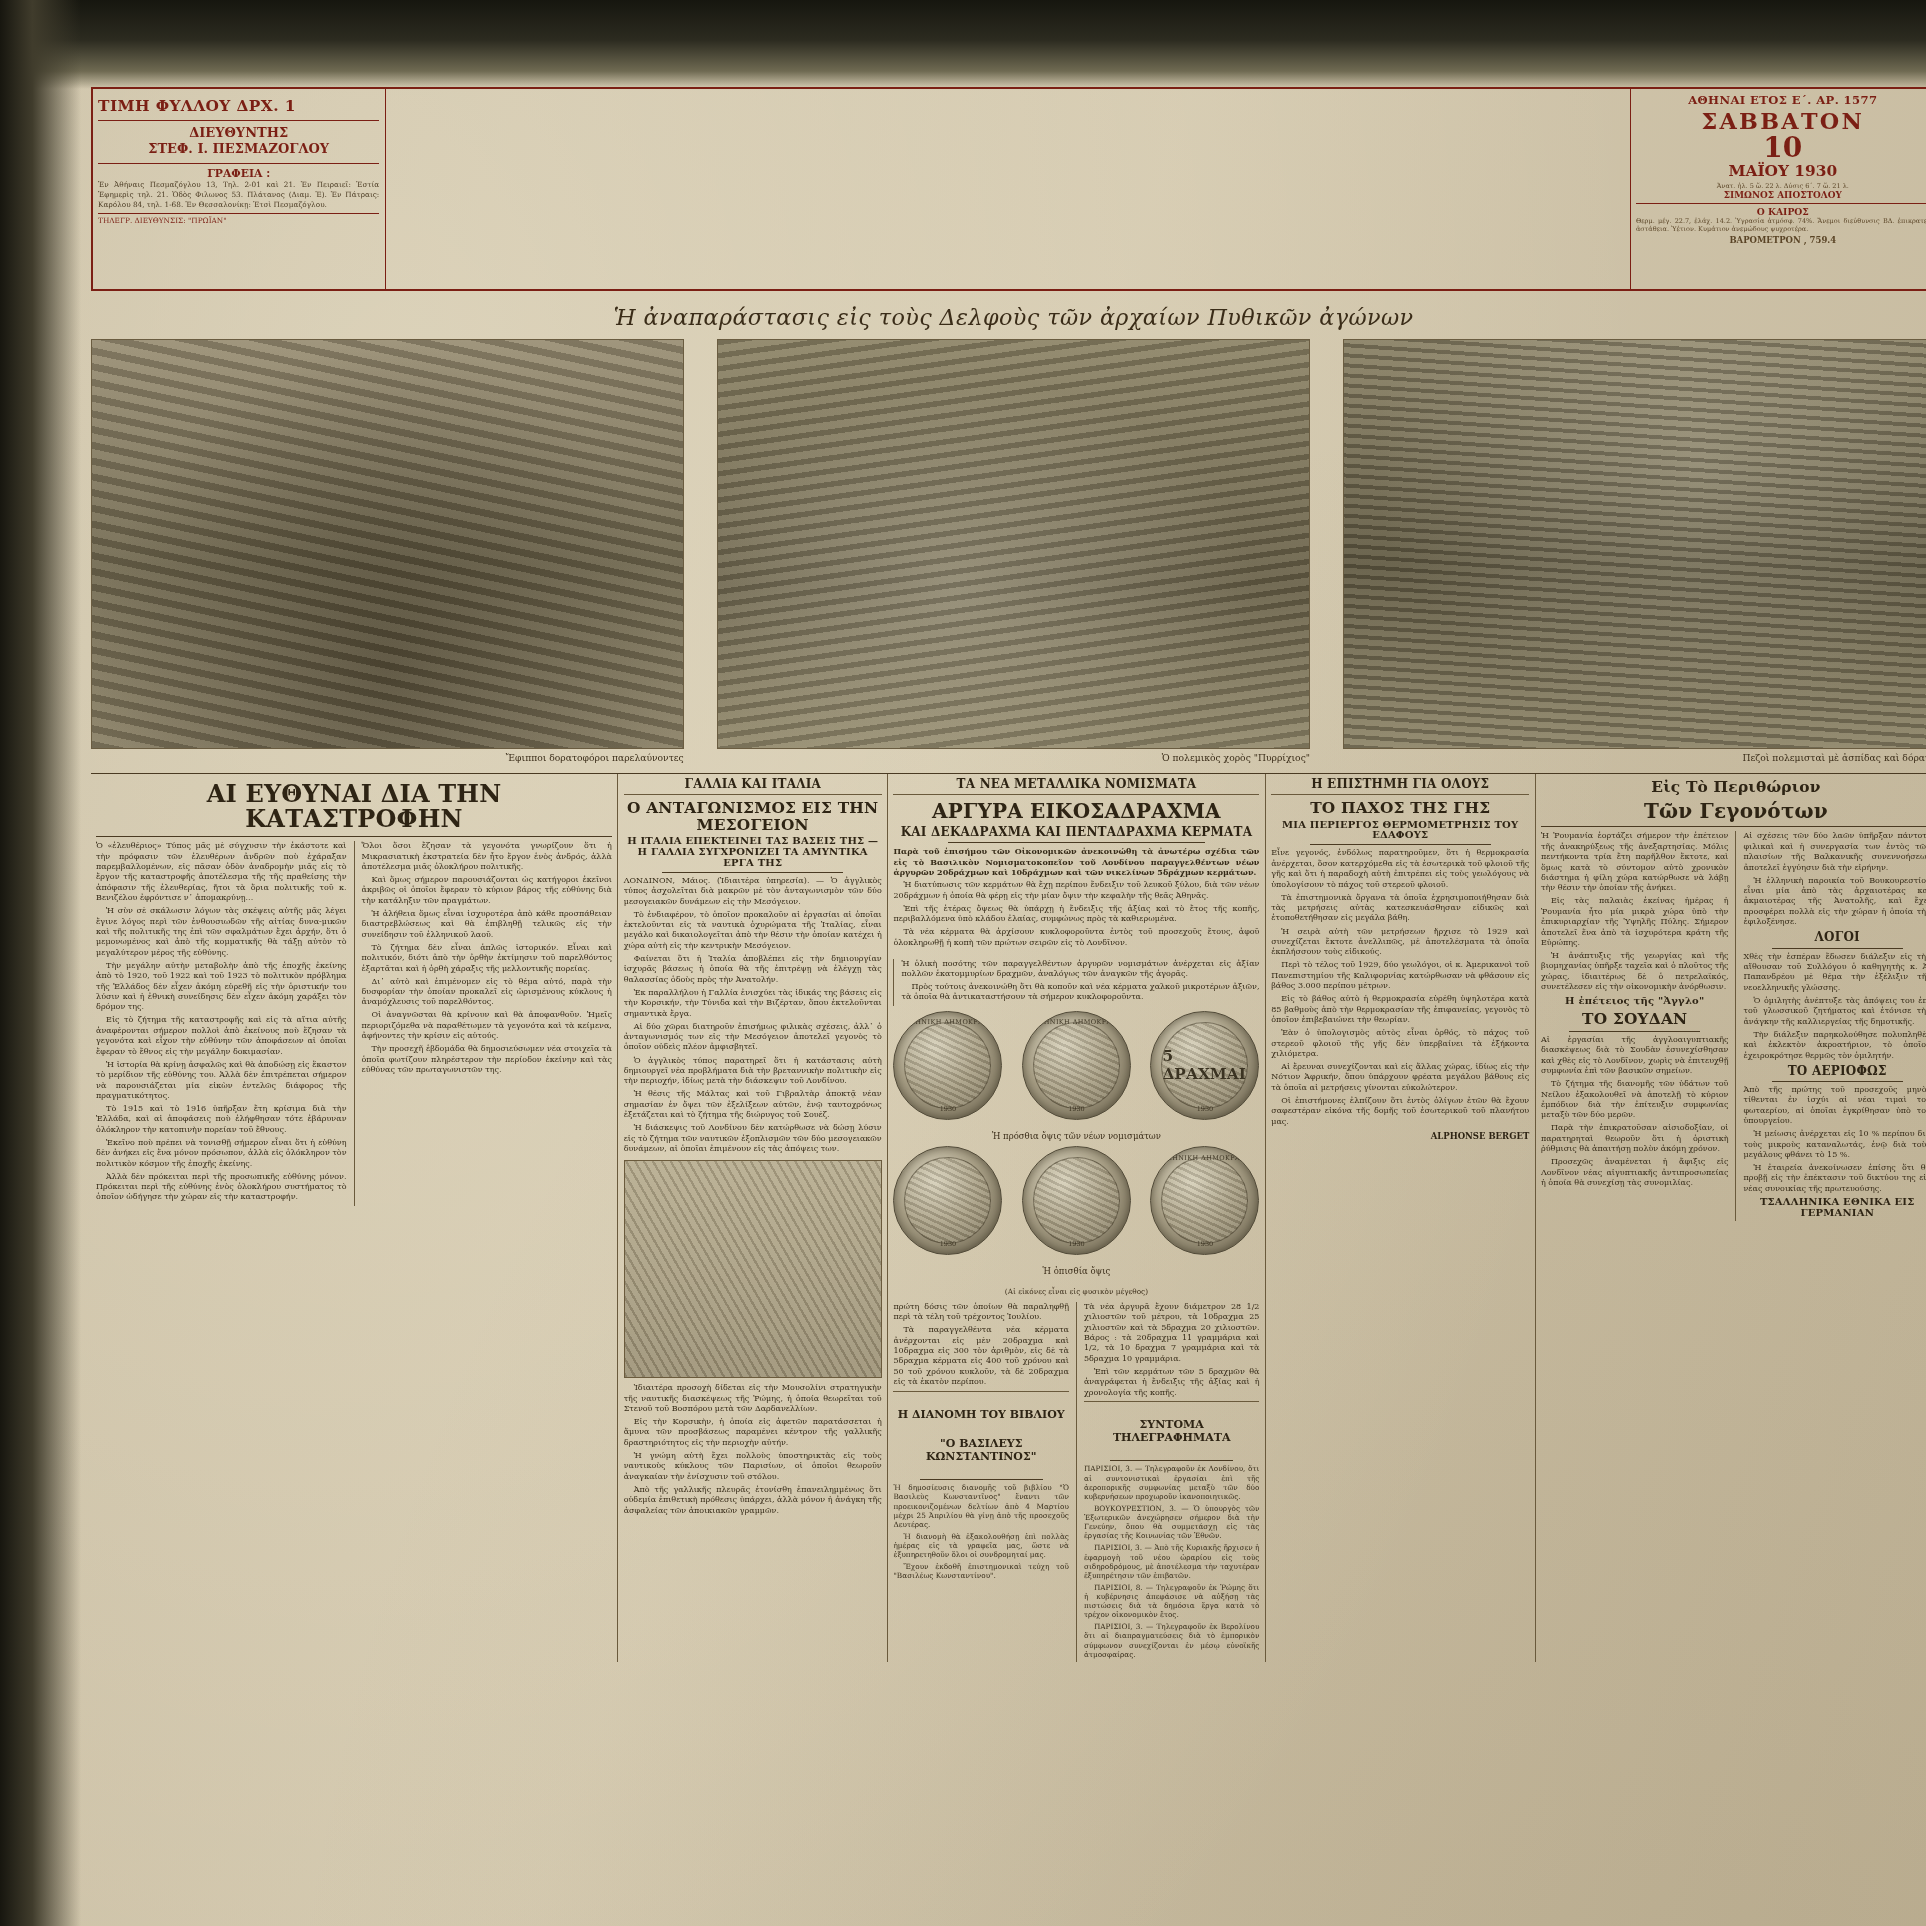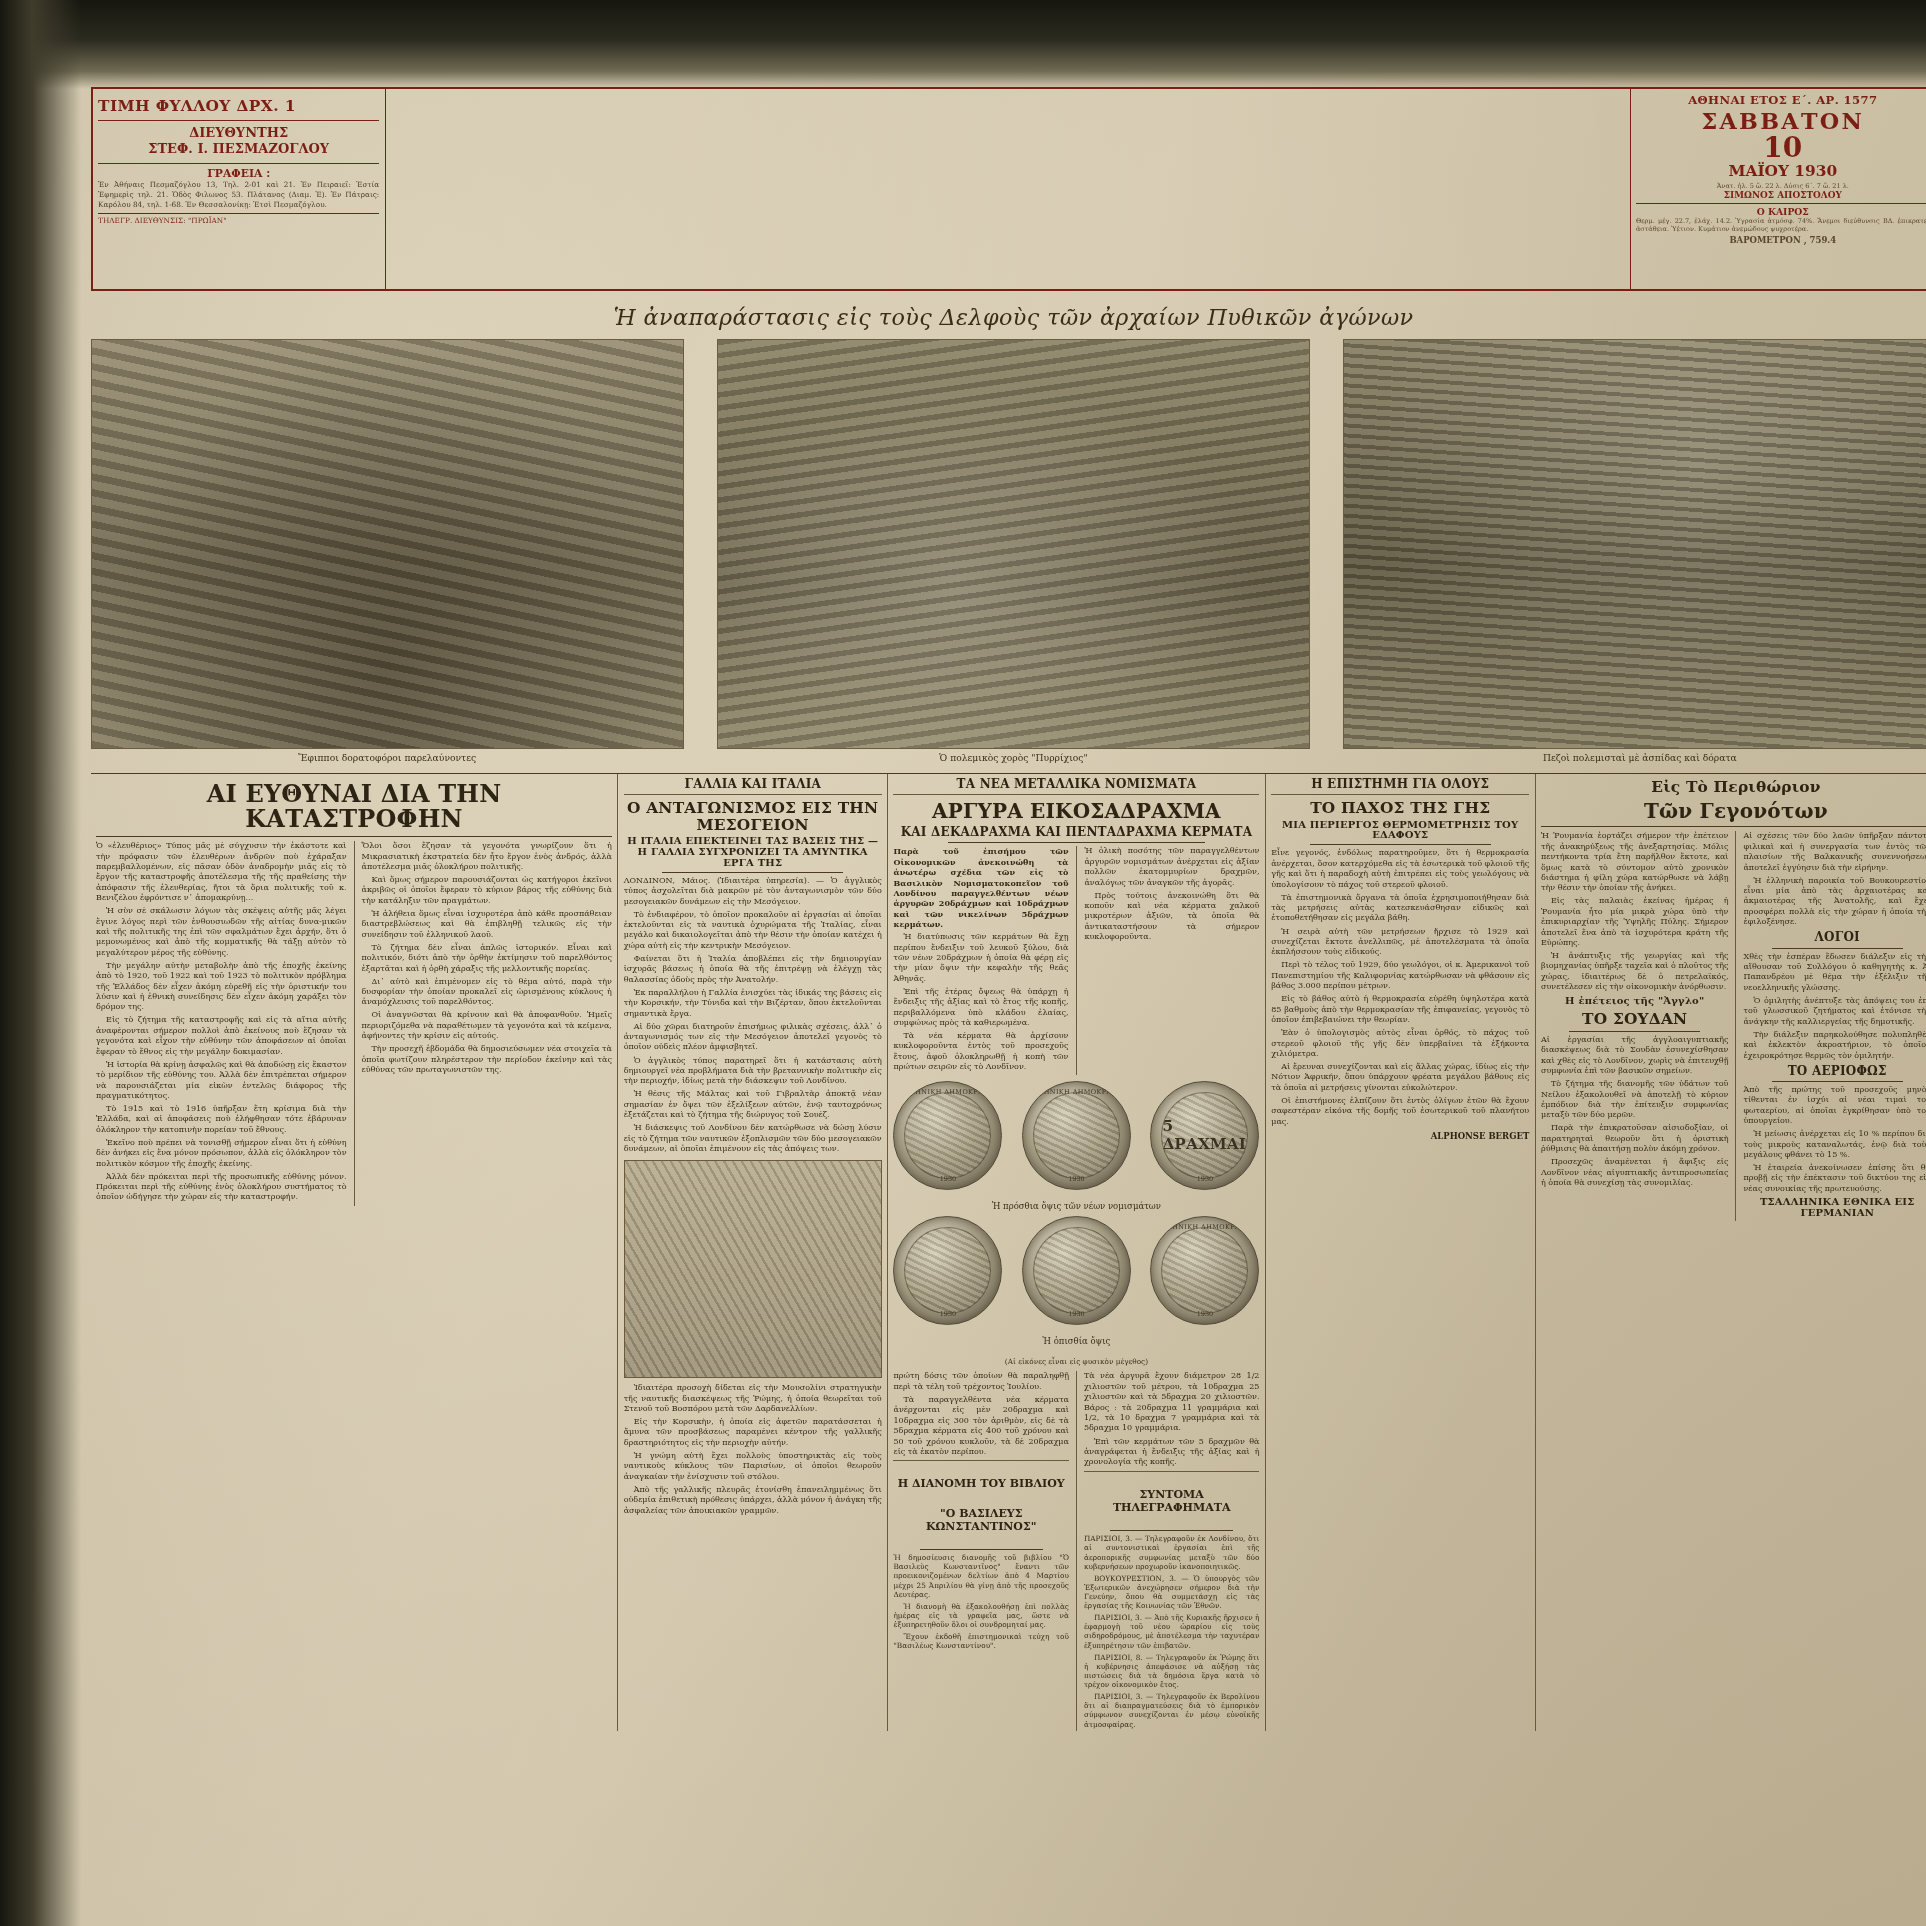--- a/index.html
+++ b/index.html
@@ -63,21 +63,21 @@
       repeating-linear-gradient(-8deg, rgba(55,48,32,0.28) 0 5.4px, rgba(180,170,145,0.20) 5.4px 13px),
       radial-gradient(ellipse at 40% 60%, rgba(230,225,205,0.35), rgba(0,0,0,0) 60%),
       linear-gradient(180deg,#8d8569 0%, #635c46 60%, #948c70 100%);
   }
   .ph .img.c{
     background:
       repeating-linear-gradient(4deg, rgba(50,44,30,0.33) 0 3.9px, rgba(175,166,140,0.18) 3.9px 10px),
       radial-gradient(ellipse at 60% 30%, rgba(235,230,210,0.28), rgba(0,0,0,0) 65%),
       linear-gradient(180deg,#8a8268 0%, #5d5742 55%, #8f876c 100%);
   }
-  .ph .cap{font-size:9.2px;color:#3a2c18;text-align:center;margin-top:3.9px;}
+  .ph .cap{font-size:9.2px;color:#3a2c18;text-align:right;margin-top:3.9px;}
 
   
   .rule-h{border-top:1.5px solid #4a3a22;margin:10px 7.7px 0;}
   .cols{display:flex;margin:0 7.7px;}
   .col{padding:0 5.4px;box-sizing:border-box;border-right:0.8px solid #6a5a3c;}
   .col:last-child{border-right:none;}
   .c1{width:528px;}
   .c2{width:270px;}
   .c3{width:378px;}
   .c4{width:270px;}
@@ -240,21 +240,21 @@
         <p class="t">Ἀπὸ τῆς γαλλικῆς πλευρᾶς ἐτονίσθη ἐπανειλημμένως ὅτι οὐδεμία ἐπιθετικὴ πρόθεσις ὑπάρχει, ἀλλὰ μόνον ἡ ἀνάγκη τῆς ἀσφαλείας τῶν ἀποικιακῶν γραμμῶν.</p>
       </div>
 
       <div class="col c3">
         <div class="hl hl-s">ΤΑ ΝΕΑ ΜΕΤΑΛΛΙΚΑ ΝΟΜΙΣΜΑΤΑ</div>
         <div class="hrule-thin"></div>
         <div class="hl hl-l">ΑΡΓΥΡΑ ΕΙΚΟΣΑΔΡΑΧΜΑ</div>
         <div class="hl hl-s">ΚΑΙ ΔΕΚΑΔΡΑΧΜΑ ΚΑΙ ΠΕΝΤΑΔΡΑΧΜΑ ΚΕΡΜΑΤΑ</div>
         <div class="sub-rule"></div>
 
-        <div style="display:flex;gap:8px;">
+        <div style="display:flex;gap:8px;flex-direction:column;">
           <div style="flex:1;">
             <p class="t first lead">Παρὰ τοῦ ἐπισήμου τῶν Οἰκονομικῶν ἀνεκοινώθη τὰ ἀνωτέρω σχέδια τῶν εἰς τὸ Βασιλικὸν Νομισματοκοπεῖον τοῦ Λονδίνου παραγγελθέντων νέων ἀργυρῶν 20δράχμων καὶ 10δράχμων καὶ τῶν νικελίνων 5δράχμων κερμάτων.</p>
             <p class="t">Ἡ διατύπωσις τῶν κερμάτων θὰ ἔχῃ περίπου ἔνδειξιν τοῦ λευκοῦ ξύλου, διὰ τῶν νέων 20δράχμων ἡ ὁποία θὰ φέρῃ εἰς τὴν μίαν ὄψιν τὴν κεφαλὴν τῆς θεᾶς Ἀθηνᾶς.</p>
             <p class="t">Ἐπὶ τῆς ἑτέρας ὄψεως θὰ ὑπάρχῃ ἡ ἔνδειξις τῆς ἀξίας καὶ τὸ ἔτος τῆς κοπῆς, περιβαλλόμενα ὑπὸ κλάδου ἐλαίας, συμφώνως πρὸς τὰ καθιερωμένα.</p>
             <p class="t">Τὰ νέα κέρματα θὰ ἀρχίσουν κυκλοφοροῦντα ἐντὸς τοῦ προσεχοῦς ἔτους, ἀφοῦ ὁλοκληρωθῇ ἡ κοπὴ τῶν πρώτων σειρῶν εἰς τὸ Λονδῖνον.</p>
           </div>
           <div style="flex:1;border-left:0.8px solid #6a5a3c;padding-left:7px;">
             <p class="t first">Ἡ ὁλικὴ ποσότης τῶν παραγγελθέντων ἀργυρῶν νομισμάτων ἀνέρχεται εἰς ἀξίαν πολλῶν ἑκατομμυρίων δραχμῶν, ἀναλόγως τῶν ἀναγκῶν τῆς ἀγορᾶς.</p>
             <p class="t">Πρὸς τούτοις ἀνεκοινώθη ὅτι θὰ κοποῦν καὶ νέα κέρματα χαλκοῦ μικροτέρων ἀξιῶν, τὰ ὁποῖα θὰ ἀντικαταστήσουν τὰ σήμερον κυκλοφοροῦντα.</p>
           </div>

